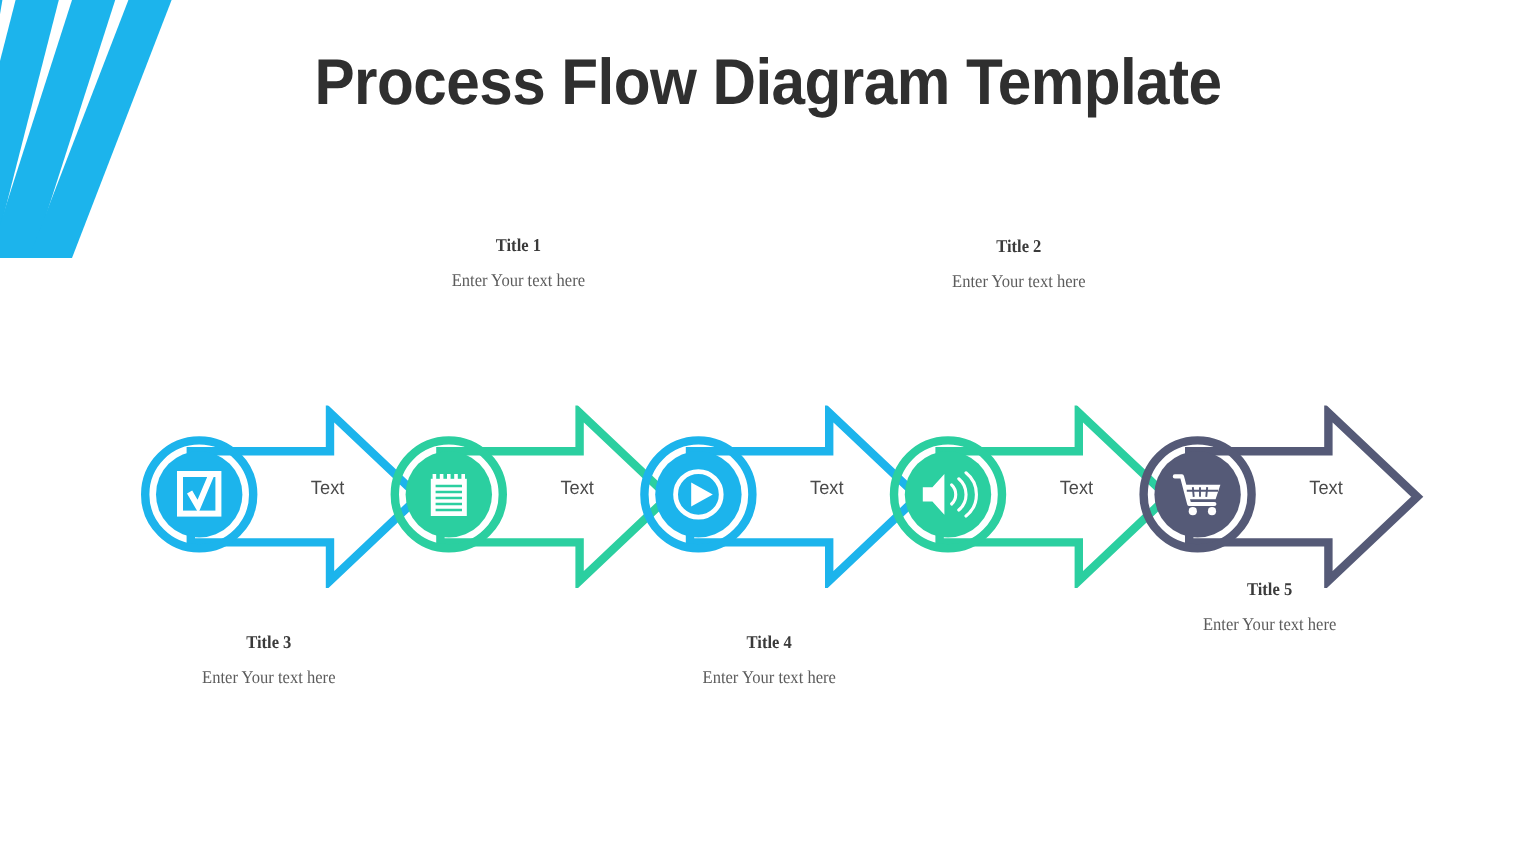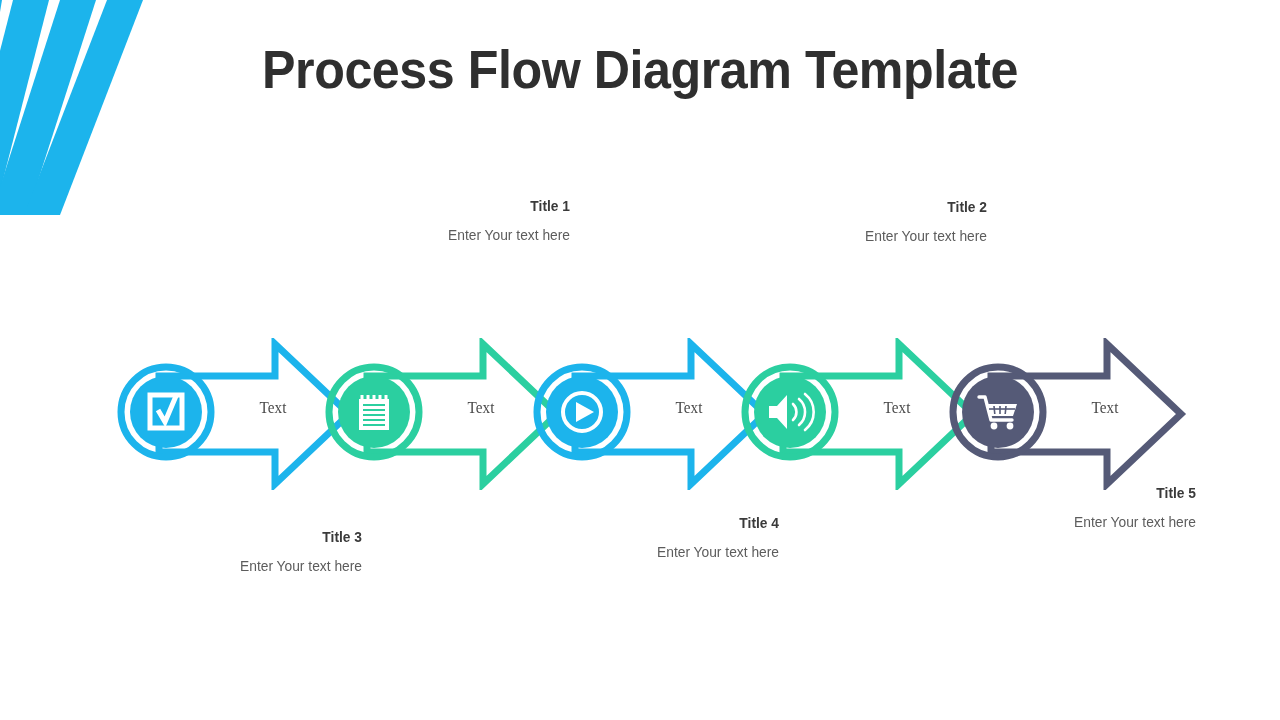--- a/index.html
+++ b/index.html
@@ -37,22 +37,23 @@
     font-weight: bold;
     color: #2f2f2f;
     letter-spacing: -0.5px;
     transform: scaleX(0.93);
     white-space: nowrap;
   }
 
   
   .caption {
     position: absolute;
-    text-align: right;
+    text-align: center;
     width: 300px;
+    font-family: Liberation Serif, serif;
   }
   .caption .cap-title {
     font-size: 15px;
     font-weight: bold;
     color: #3a3a3a;
     transform: scaleX(0.92);
     white-space: nowrap;
   }
   .caption .cap-desc {
     font-size: 15px;
@@ -60,31 +61,30 @@
     margin-top: 12px;
     transform: scaleX(0.92);
     white-space: nowrap;
   }
   .caption.top .cap-title { margin-bottom: 0; }
 
   
   #caption-1 { left: 282px; top: 197px; }
   #caption-2 { left: 699px; top: 198px; }
   #caption-3 { left:  74px; top: 528px; }
-  #caption-4 { left: 491px; top: 514px; }
+  #caption-4 { left: 491px; top: 528px; }
   #caption-5 { left: 908px; top: 484px; }
 
   
   #flow-row {
     position: absolute;
     left: 0;
     top: 338px;
     width: 1068px;
     height: 152px;
-    font-family: Liberation Serif, serif;
   }
   .flow-step {
     position: absolute;
     top: 0;
     width: 260px;
     height: 152px;
   }
   #step-1 { left: 113px; }
   #step-2 { left: 321px; }
   #step-3 { left: 529px; }

